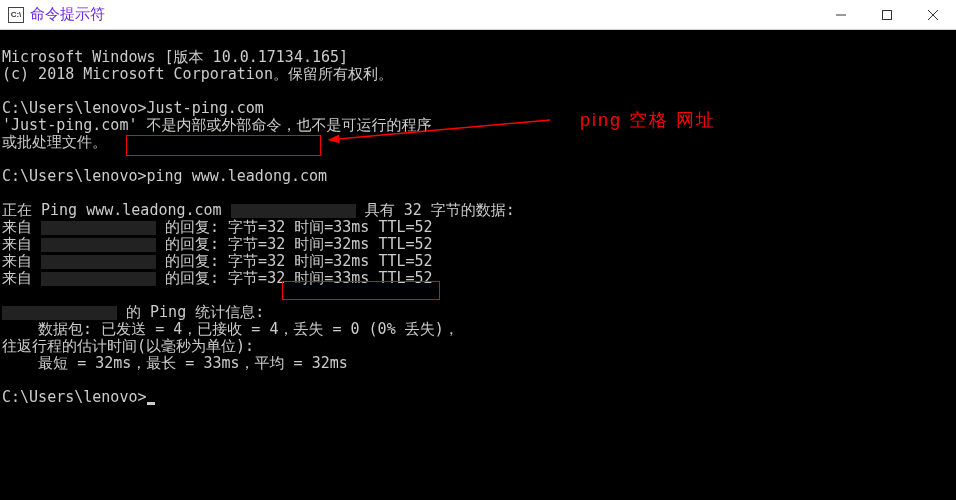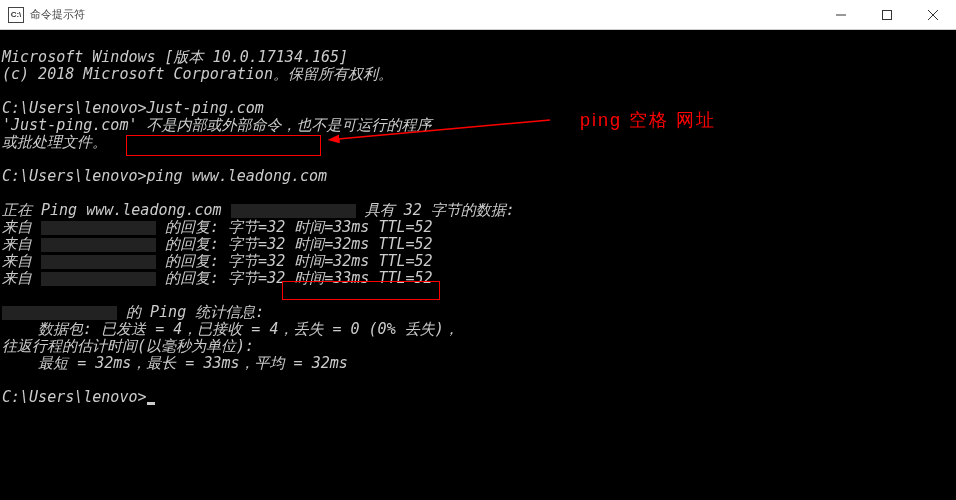--- a/index.html
+++ b/index.html
@@ -27,43 +27,42 @@
   display: flex;
   align-items: center;
   justify-content: center;
   font-size: 8px;
   color: #333;
   font-weight: bold;
   font-family: sans-serif;
 }
 .titlebar-text {
   flex: 1;
-  font-size: 11px;
-  color: #404040;
+  font-size: 15px;
+  color: #6d28d9;
   font-family: Liberation Sans, sans-serif;
 }
 .win-controls { display: flex; height: 100%; }
 .win-btn {
   width: 46px;
   display: flex;
   align-items: center;
   justify-content: center;
   font-size: 12px;
   color: #333;
   font-family: sans-serif;
 }
 .terminal {
   padding: 2px 4px 0 2px;
   color: #ccc;
   font-size: 15px;
   line-height: 17px;
   white-space: pre;
   letter-spacing: 0;
   position: relative;
-  font-style: italic;
 }
 .cursor {
   display: inline-block;
   width: 8px;
   height: 3px;
   background: #ccc;
   vertical-align: bottom;
   margin-bottom: 1px;
 }
 .redacted {

